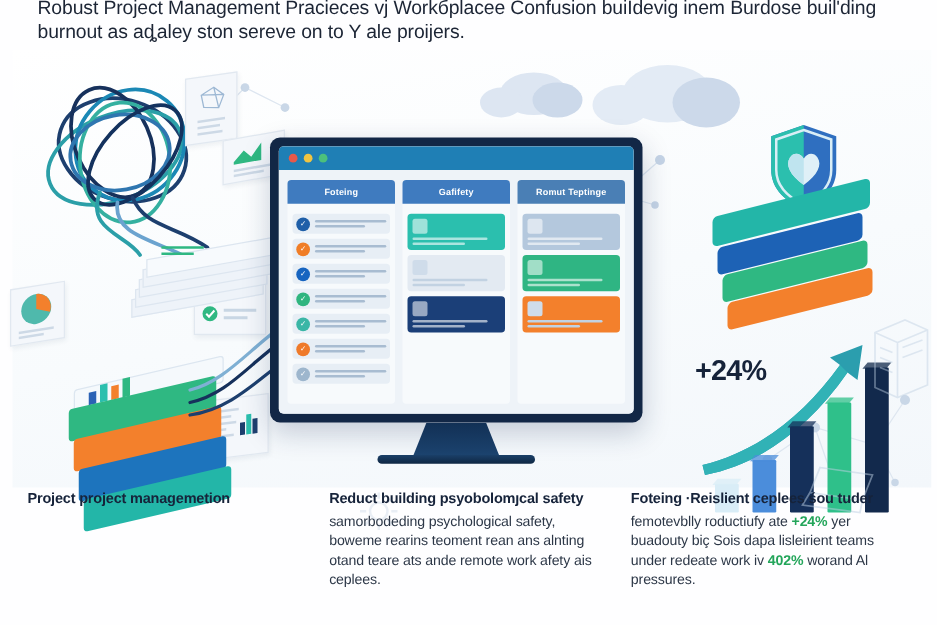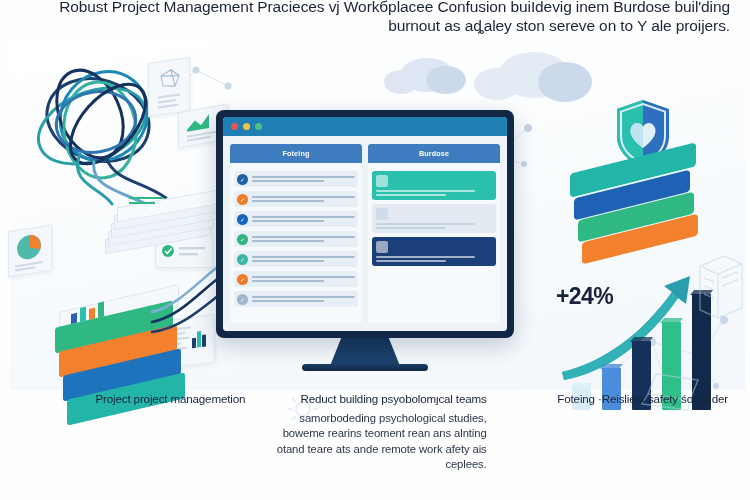--- a/index.html
+++ b/index.html
@@ -2,21 +2,21 @@
 <html><head>
 <meta charset="utf-8">
 <style>
   html,body{margin:0;padding:0;}
   body{
     width:750px;height:500px;overflow:hidden;
     background:#ffffff;
     font-family:"Liberation Sans", sans-serif;
     color:#1b2430;
   }
-  .page{position:relative;width:750px;height:500px;overflow:hidden;background:#fefeff;text-align:right;}
+  .page{position:relative;width:750px;height:500px;overflow:hidden;background:#fefeff;}
 
   
   .title{
     position:absolute;left:30px;top:-3px;width:700px;
     font-size:15.5px;line-height:19px;font-weight:400;color:#1c2535;
     letter-spacing:-0.1px;white-space:pre-wrap;
   }
 
   
   .canvas{position:absolute;left:0;top:40px;width:750px;height:350px;}
@@ -94,21 +94,21 @@
   .arrow{position:absolute;left:560px;top:228px;width:180px;height:120px;}
 
   
   .laptop{position:absolute;left:640px;top:330px;width:70px;height:42px;opacity:.5;}
   .gearghost{position:absolute;left:286px;top:352px;width:34px;height:34px;opacity:.35;}
   .server{position:absolute;left:694px;top:212px;width:52px;height:70px;opacity:.45;}
 
   
   .cols{position:absolute;left:0;top:392px;width:750px;height:108px;display:flex;padding:0 22px;box-sizing:border-box;gap:18px;}
   .tcol{flex:1;}
-  .ch{font-size:11.6px;font-weight:400;color:#16233a;margin:0 0 5px 0;line-height:14px;letter-spacing:-.15px;}
+  .ch{font-size:11.6px;font-weight:700;color:#16233a;margin:0 0 5px 0;line-height:14px;letter-spacing:-.15px;}
   .cb{font-size:11.3px;line-height:15.3px;color:#2c3747;letter-spacing:-.1px;}
   .tealw{color:#2f9e86;}
   .greenw{color:#23a55a;font-weight:700;}
 </style>
 </head>
 <body>
 
 <div class="page">
 
   <div class="title">Robust Project Management Pracieces vj Workбplacee Confusion buiIdevig inem Burdose buil'ding burnout as aȡaley ston sereve on to Y ale proijers.</div>
@@ -331,33 +331,53 @@
                 <div class="rowitem">
                   <span class="ricon" style="background: rgb(157, 182, 205);">✓</span>
                   <span class="rlines">
                     <i></i>
                     <i style="width:70%"></i>
                   </span>
                 </div>
               </div>
             </div>
             <div class="col">
-              <div class="colhead" style="background: rgb(63, 123, 191);">Burdose</div>
+              <div class="colhead" style="background: rgb(63, 123, 191);">Gafifety</div>
               <div class="items">
                 <div class="card" style="background: rgb(43, 191, 174);">
                   <div class="cardtopicon"></div>
                   <i style="width: 85%;"></i>
                   <i style="width: 60%;"></i>
                 </div>
                 <div class="card pale" style="background: rgb(227, 234, 242);">
                   <div class="cardtopicon"></div>
                   <i style="width: 85%;"></i>
                   <i style="width: 60%;"></i>
                 </div>
                 <div class="card" style="background: rgb(27, 63, 120);">
+                  <div class="cardtopicon"></div>
+                  <i style="width: 85%;"></i>
+                  <i style="width: 60%;"></i>
+                </div>
+              </div>
+            </div>
+            <div class="col">
+              <div class="colhead" style="background: rgb(74, 127, 181);">Romut Teptinge</div>
+              <div class="items">
+                <div class="card" style="background: rgb(180, 200, 221);">
+                  <div class="cardtopicon"></div>
+                  <i style="width: 85%;"></i>
+                  <i style="width: 60%;"></i>
+                </div>
+                <div class="card" style="background: rgb(47, 181, 131);">
+                  <div class="cardtopicon"></div>
+                  <i style="width: 85%;"></i>
+                  <i style="width: 60%;"></i>
+                </div>
+                <div class="card pale" style="background: rgb(243, 128, 44);">
                   <div class="cardtopicon"></div>
                   <i style="width: 85%;"></i>
                   <i style="width: 60%;"></i>
                 </div>
               </div>
             </div>
           </div>
       </div>
     </div>
     <div class="neck"></div>
@@ -425,21 +445,22 @@
         <path d="M17,2 L17,7 M17,27 L17,32 M2,17 L7,17 M27,17 L32,17 M6,6 L10,10 M24,24 L28,28 M28,6 L24,10 M10,24 L6,28"></path>
       </g>
     </svg>
   </div>
 
   <div class="cols" id="cols">
       <div class="tcol">
         <div class="ch">Project project managemetion</div>
       </div>
       <div class="tcol">
-        <div class="ch">Reduct building psyobolomȷcal teams</div>
-        <div class="cb"><span>samorbodeding psychological studies, boweme rearins teoment rean ans alnting otand teare ats ande remote work afety ais ceplees.</span></div>
+        <div class="ch">Reduct building psyobolomȷcal safety</div>
+        <div class="cb"><span>samorbodeding psychological safety, boweme rearins teoment rean ans alnting otand teare ats ande remote work afety ais ceplees.</span></div>
       </div>
       <div class="tcol">
-        <div class="ch">Foteing ·Reislient safety śou tuder</div>
+        <div class="ch">Foteing ·Reislient ceplees śou tuder</div>
+        <div class="cb"><span>femotevblly roductiufy ate </span><span class="greenw">+24%</span><span> yer buadouty biç Sois dapa lisleirient teams under redeate work iv </span><span class="greenw">402%</span><span> worand Al pressures.</span></div>
       </div>
     </div>
 
 </div>
 
 </body></html>

